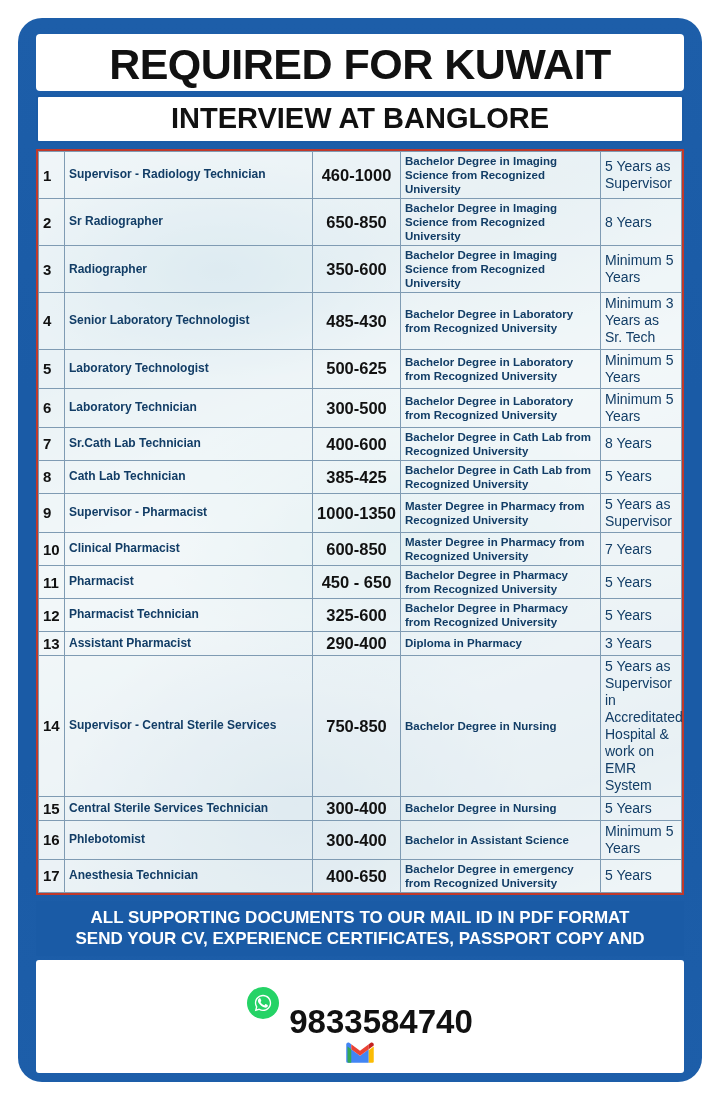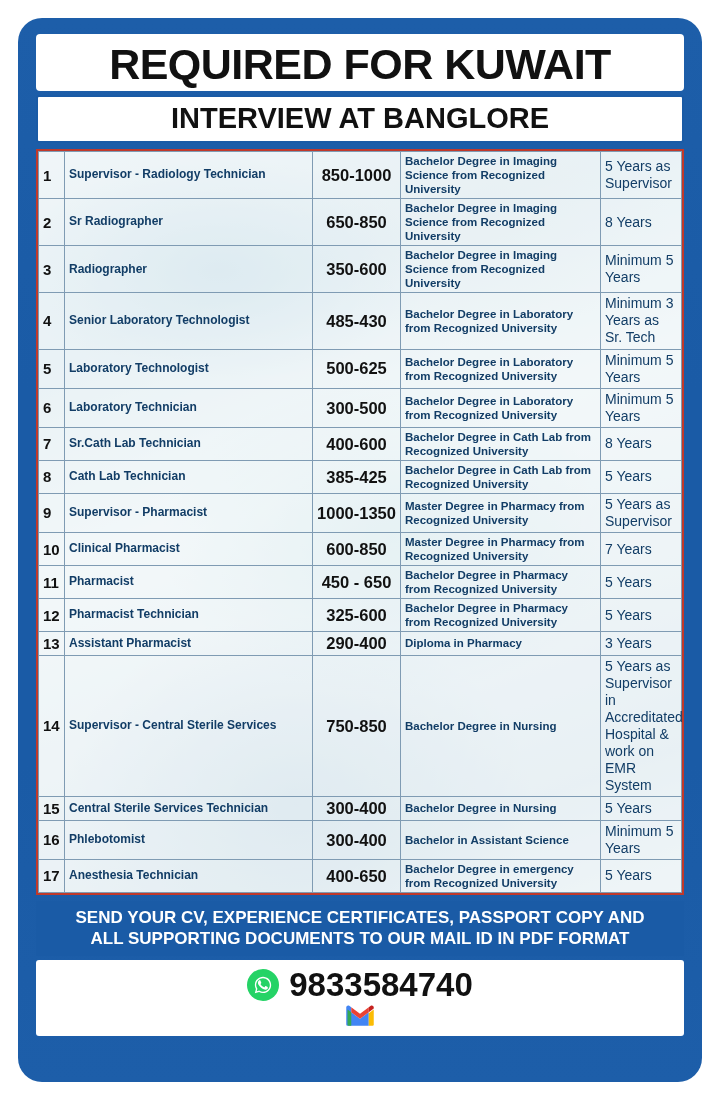--- a/index.html
+++ b/index.html
@@ -172,20 +172,21 @@
     justify-content: center;
     gap: 10px;
     margin-bottom: 2px;
   }
   .phone-num {
     font-size: 33px;
     font-weight: bold;
     color: #111111;
     letter-spacing: 0px;
     line-height: 1;
+    margin-top: 37px;
   }
   .wa-icon {
     width: 32px;
     height: 32px;
     border-radius: 50%;
     background: #25d366;
     display: inline-flex;
     align-items: center;
     justify-content: center;
   }
@@ -224,21 +225,21 @@
         <div class="sub-title">INTERVIEW AT BANGLORE</div>
       </div>
 
       <div class="table-wrap">
         <div class="bg-photo"></div>
         <table class="jobs">
           <tbody>
             <tr>
               <td class="c-sn">1</td>
               <td class="c-post">Supervisor - Radiology Technician</td>
-              <td class="c-sal">850-1000</td>
+              <td class="c-sal">460-1000</td>
               <td class="c-qual">Bachelor Degree in Imaging Science from Recognized University</td>
               <td class="c-exp">5 Years as Supervisor</td>
             </tr>
             <tr>
               <td class="c-sn">2</td>
               <td class="c-post">Sr Radiographer</td>
               <td class="c-sal">650-850</td>
               <td class="c-qual">Bachelor Degree in Imaging Science from Recognized University</td>
               <td class="c-exp">8 Years</td>
             </tr>
@@ -345,22 +346,22 @@
               <td class="c-post">Anesthesia Technician</td>
               <td class="c-sal">400-650</td>
               <td class="c-qual">Bachelor Degree in emergency from Recognized University</td>
               <td class="c-exp">5 Years</td>
             </tr>
           </tbody>
         </table>
       </div>
 
       <div class="cv-band">
+        <div>ALL SUPPORTING DOCUMENTS TO OUR MAIL ID IN PDF FORMAT</div>
         <div>SEND YOUR CV, EXPERIENCE CERTIFICATES, PASSPORT COPY AND</div>
-        <div>ALL SUPPORTING DOCUMENTS TO OUR MAIL ID IN PDF FORMAT</div>
       </div>
 
       <div class="contact-band">
         <div class="phone-row">
           <span class="wa-icon">
             <svg width="20" height="20" viewBox="0 0 24 24" aria-hidden="true">
               <path fill="#ffffff" d="M17.5 14.3c-.3-.2-1.8-.9-2.1-1-.3-.1-.5-.2-.7.2-.2.3-.8 1-.9 1.2-.2.2-.3.2-.6.1-.3-.2-1.3-.5-2.4-1.5-.9-.8-1.5-1.8-1.7-2.1-.2-.3 0-.5.1-.6.1-.1.3-.3.4-.5.1-.2.2-.3.3-.5.1-.2 0-.4 0-.5 0-.1-.7-1.6-.9-2.2-.2-.6-.5-.5-.7-.5h-.6c-.2 0-.5.1-.8.4-.3.3-1 1-1 2.5s1.1 2.9 1.2 3.1c.1.2 2.1 3.2 5 4.5.7.3 1.3.5 1.7.6.7.2 1.3.2 1.8.1.6-.1 1.8-.7 2-1.4.3-.7.3-1.3.2-1.4-.1-.1-.3-.2-.6-.3z"></path>
               <path fill="#ffffff" d="M12 2.2c-5.4 0-9.8 4.4-9.8 9.8 0 1.7.5 3.4 1.3 4.8L2.2 21.8l5.1-1.3c1.4.8 2.9 1.2 4.6 1.2h.1c5.4 0 9.8-4.4 9.8-9.8S17.4 2.2 12 2.2zm0 17.8c-1.5 0-2.9-.4-4.2-1.2l-.3-.2-3 .8.8-2.9-.2-.3c-.8-1.3-1.3-2.8-1.3-4.3C3.8 7.5 7.5 3.8 12 3.8S20.2 7.5 20.2 12 16.5 20 12 20z"></path>
             </svg>
           </span>

